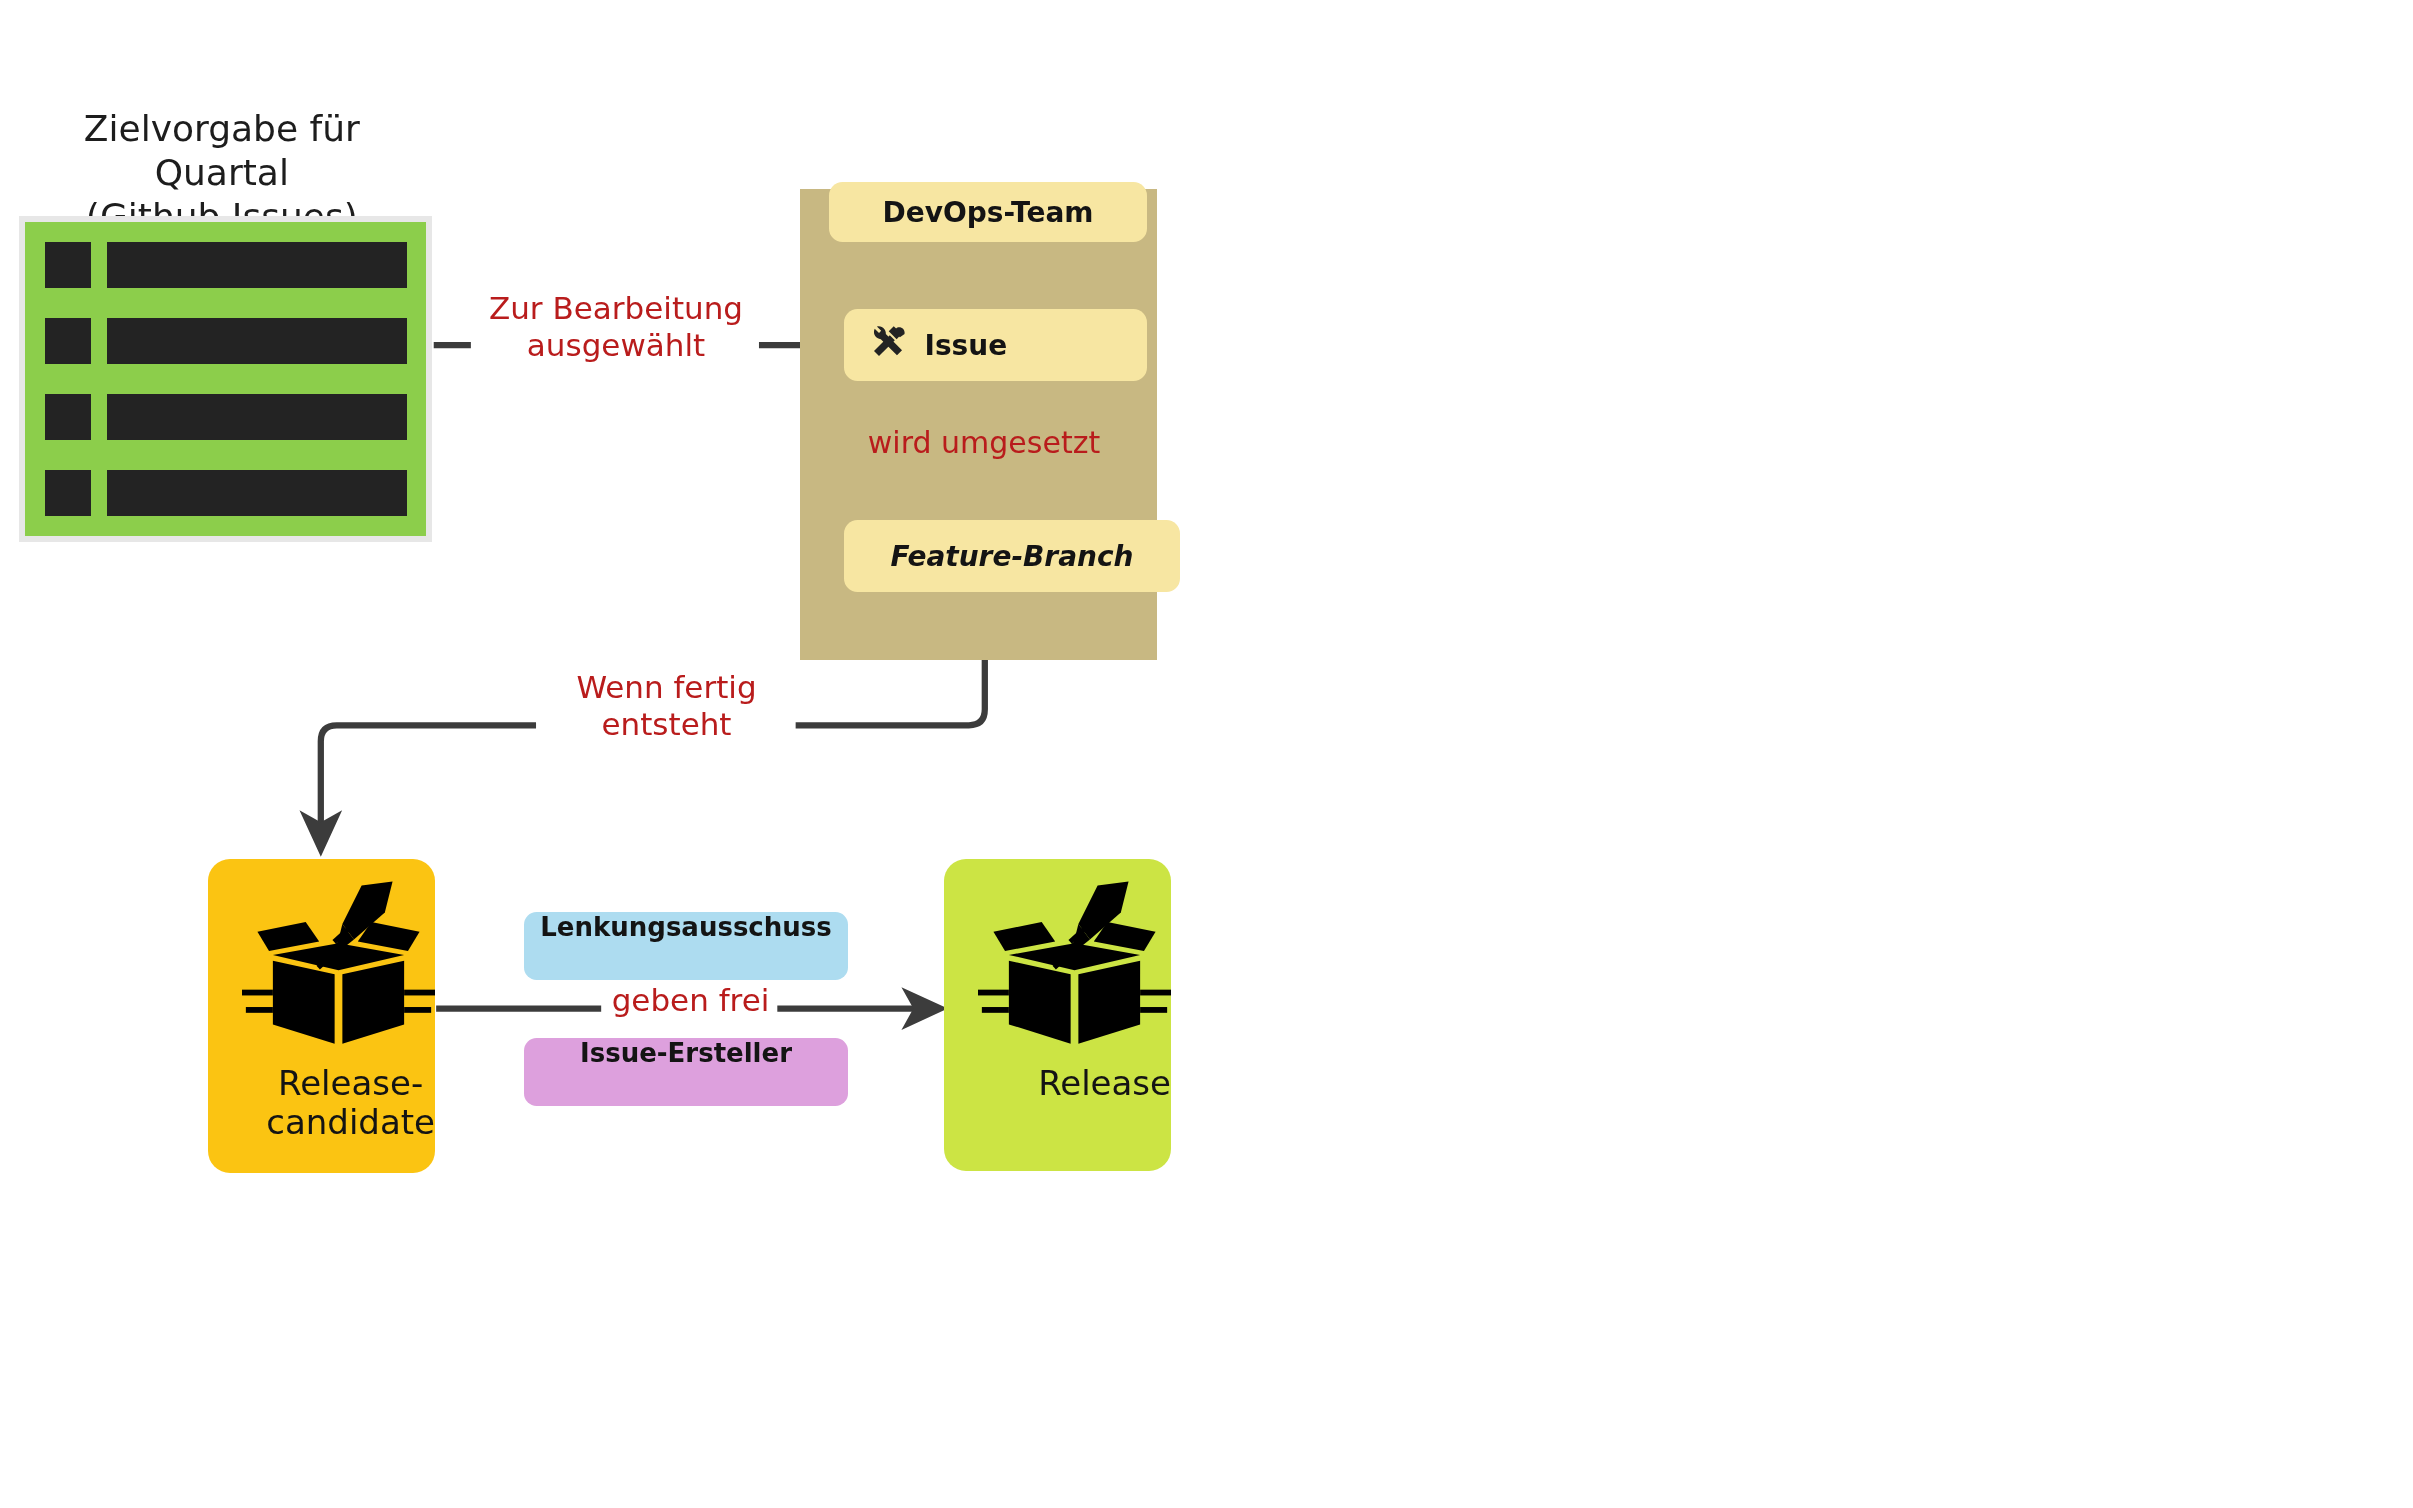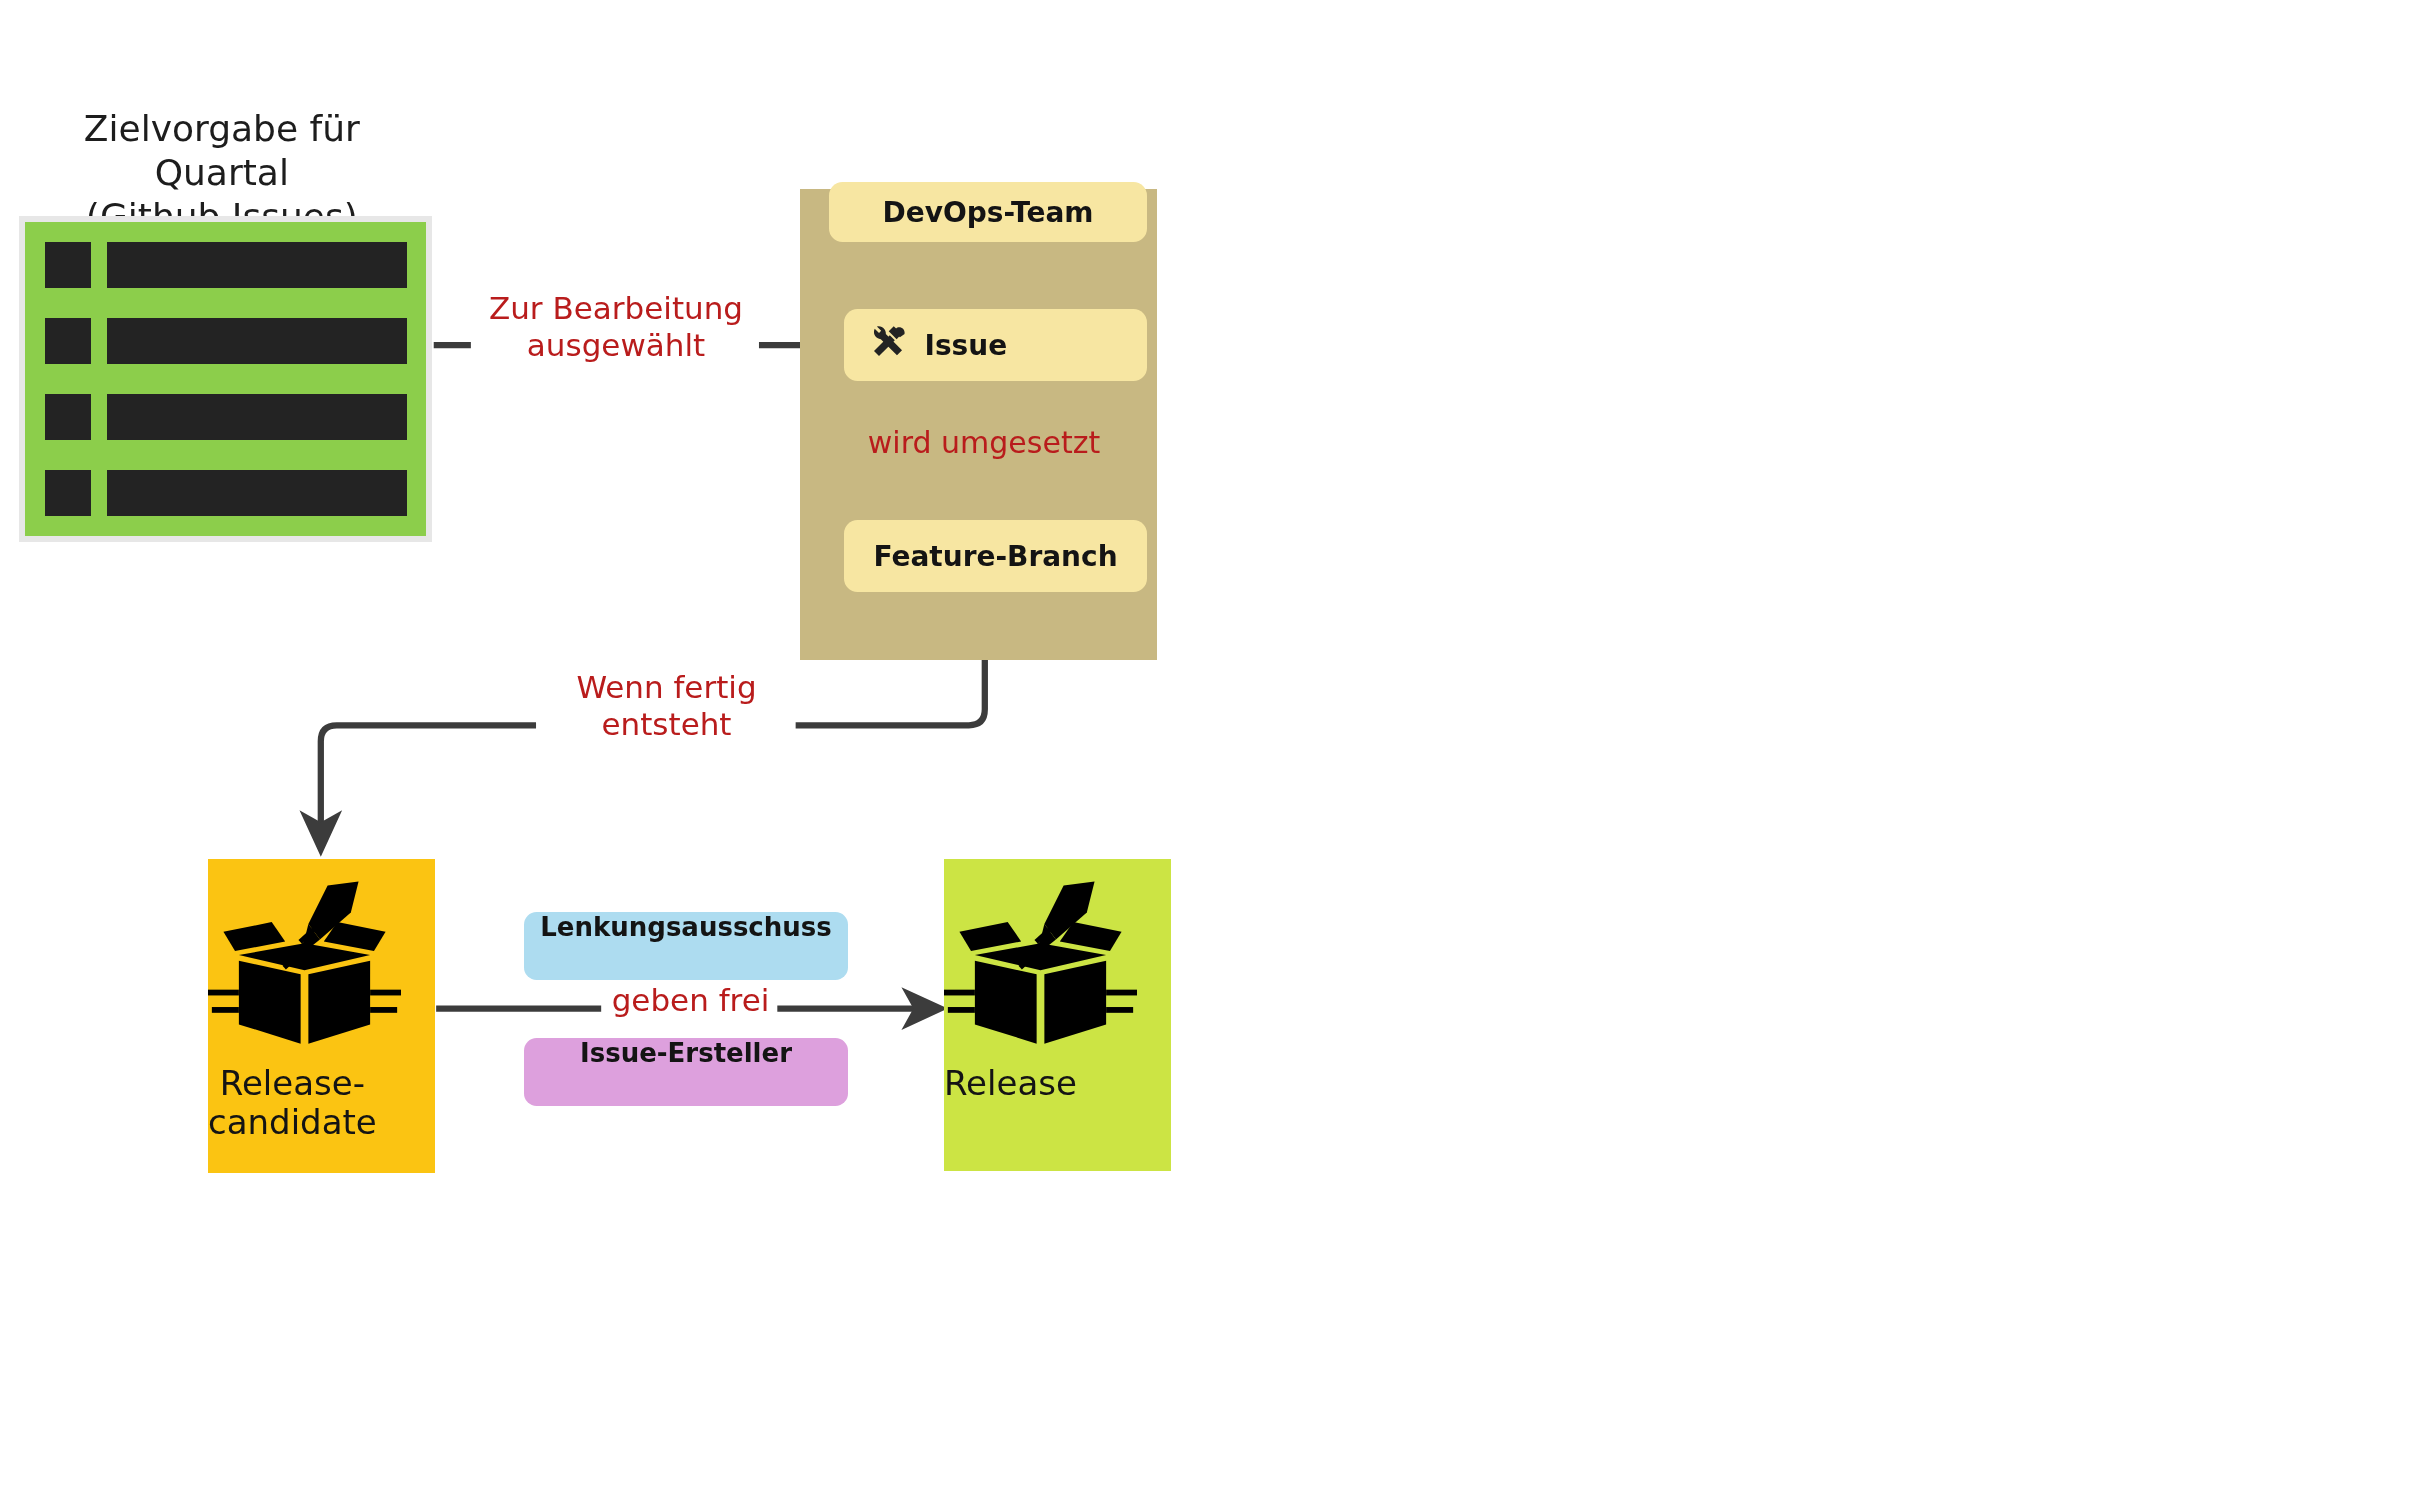--- a/index.html
+++ b/index.html
@@ -106,32 +106,34 @@
     height: 72px;
     gap: 13.5px;
     justify-content: flex-start;
     padding-left: 21px;
     box-sizing: border-box;
   }
   #issue-box .tools-icon { flex: 0 0 auto; }
   #feature-branch-box {
     left: 844px;
     top: 520px;
-    width: 303px;
+    width: 336px;
     height: 72px;
+    font-style: italic;
   }
 
   
   .outcome-box {
     position: absolute;
     display: flex;
     flex-direction: column;
-    align-items: flex-start;
+    align-items: flex-end;
     justify-content: flex-start;
     box-sizing: border-box;
+    border-radius: 22px;
   }
   #release-candidate-box {
     left: 208px;
     top: 859px;
     width: 227px;
     height: 314px;
     background: #FBC412;
     padding-top: 18.3px;
   }
   #release-box {

